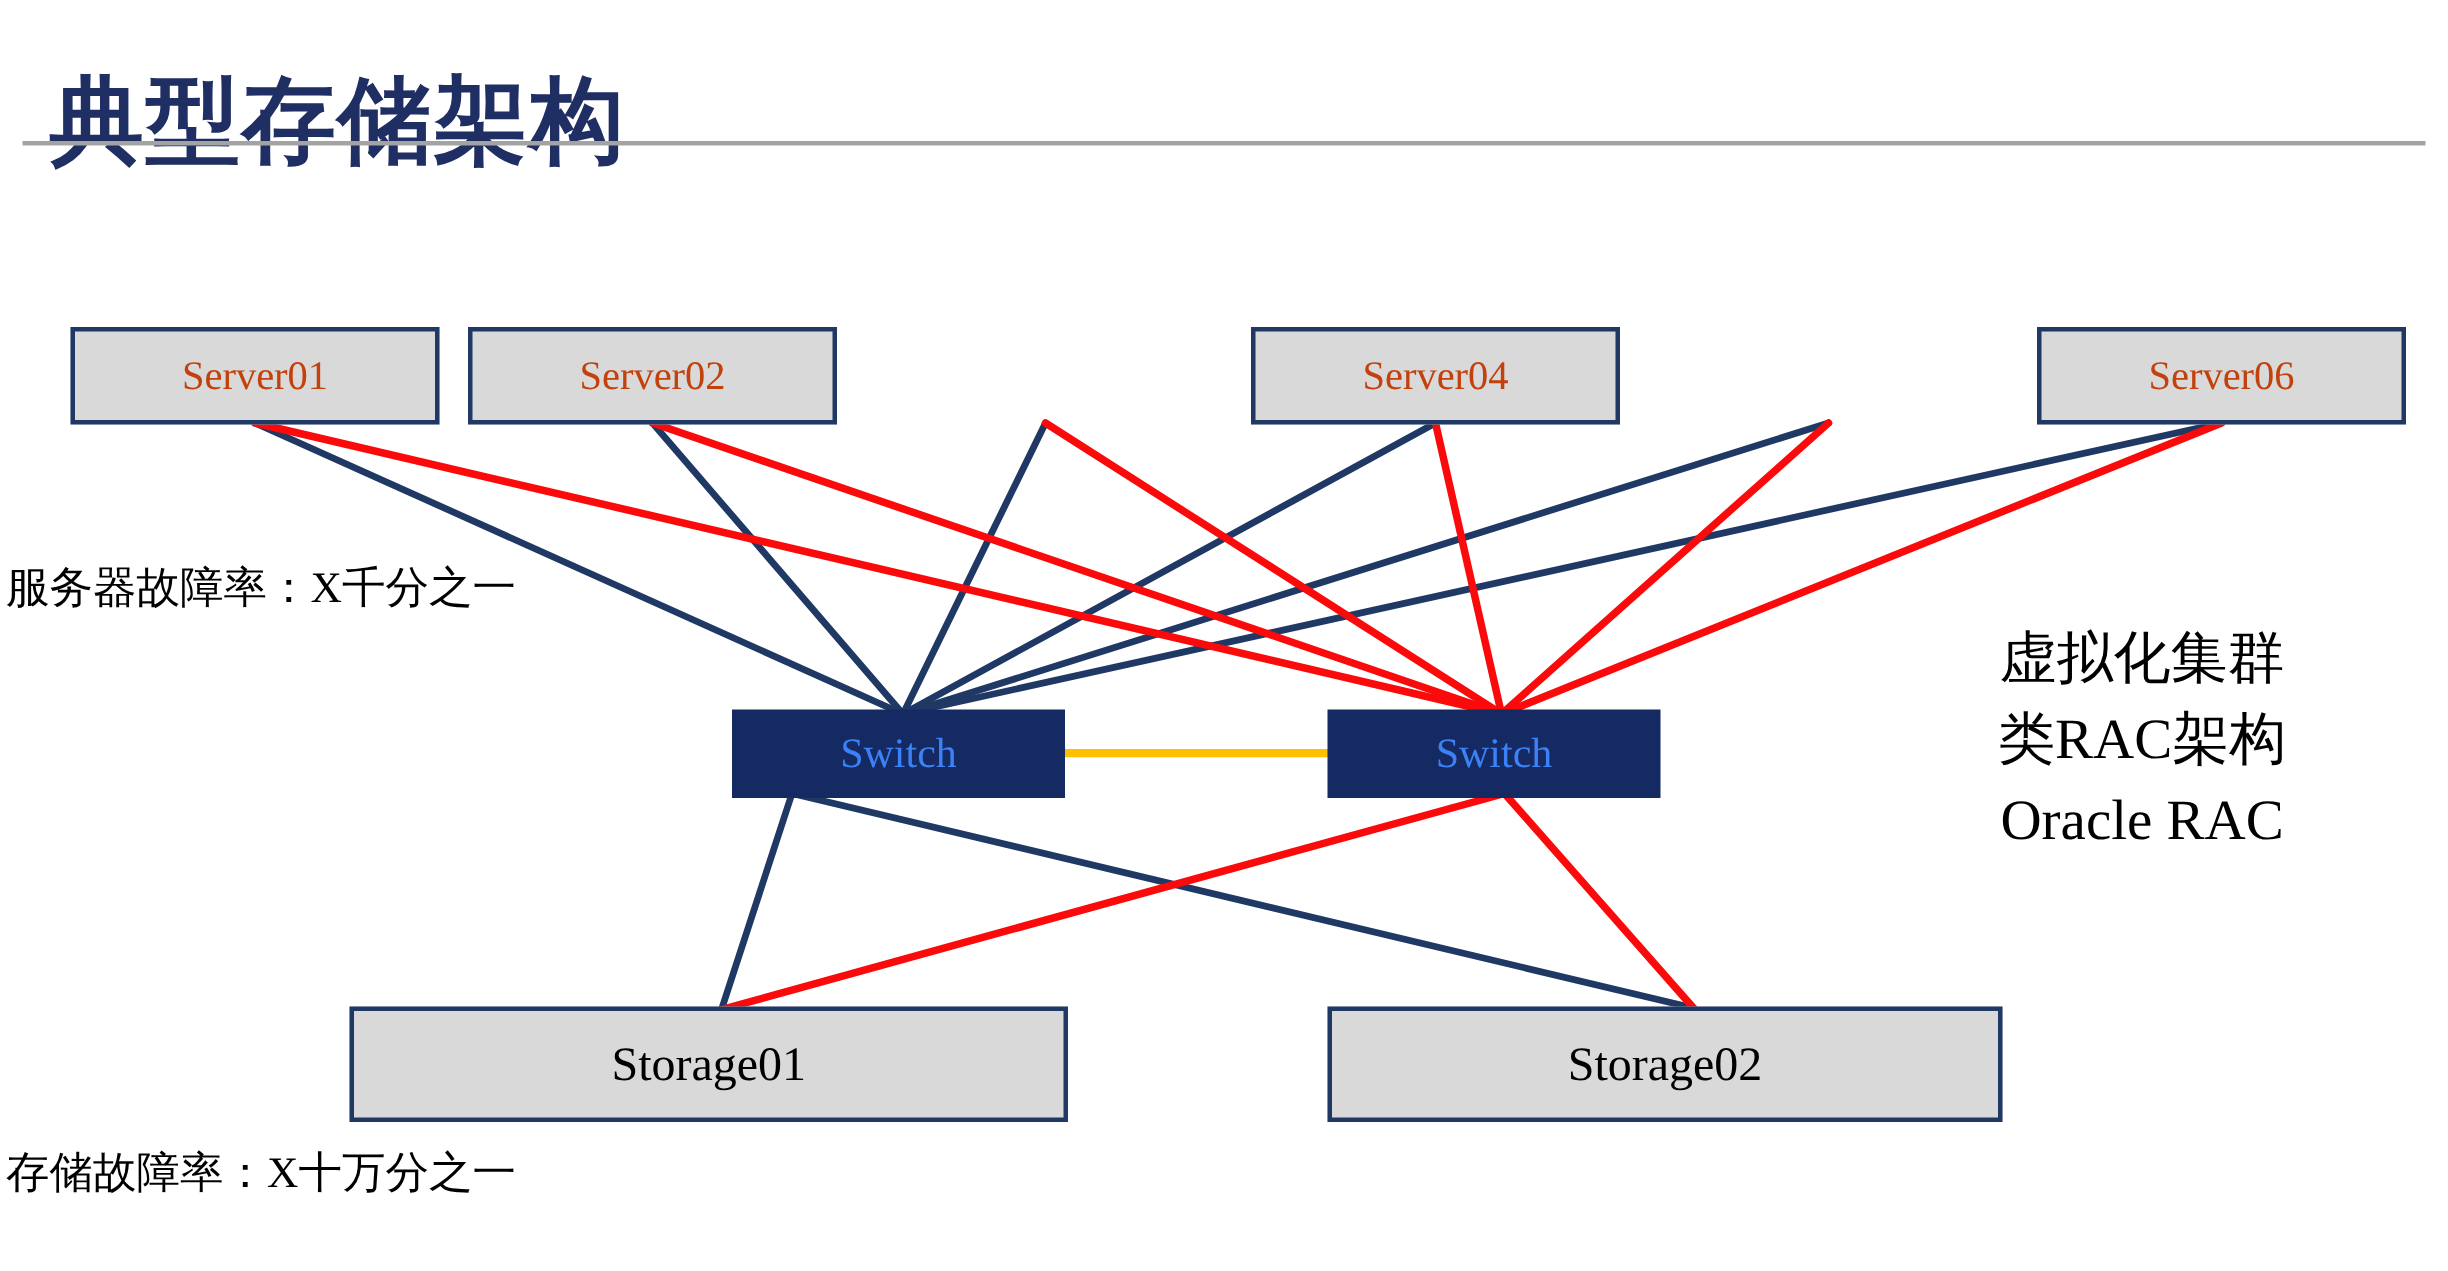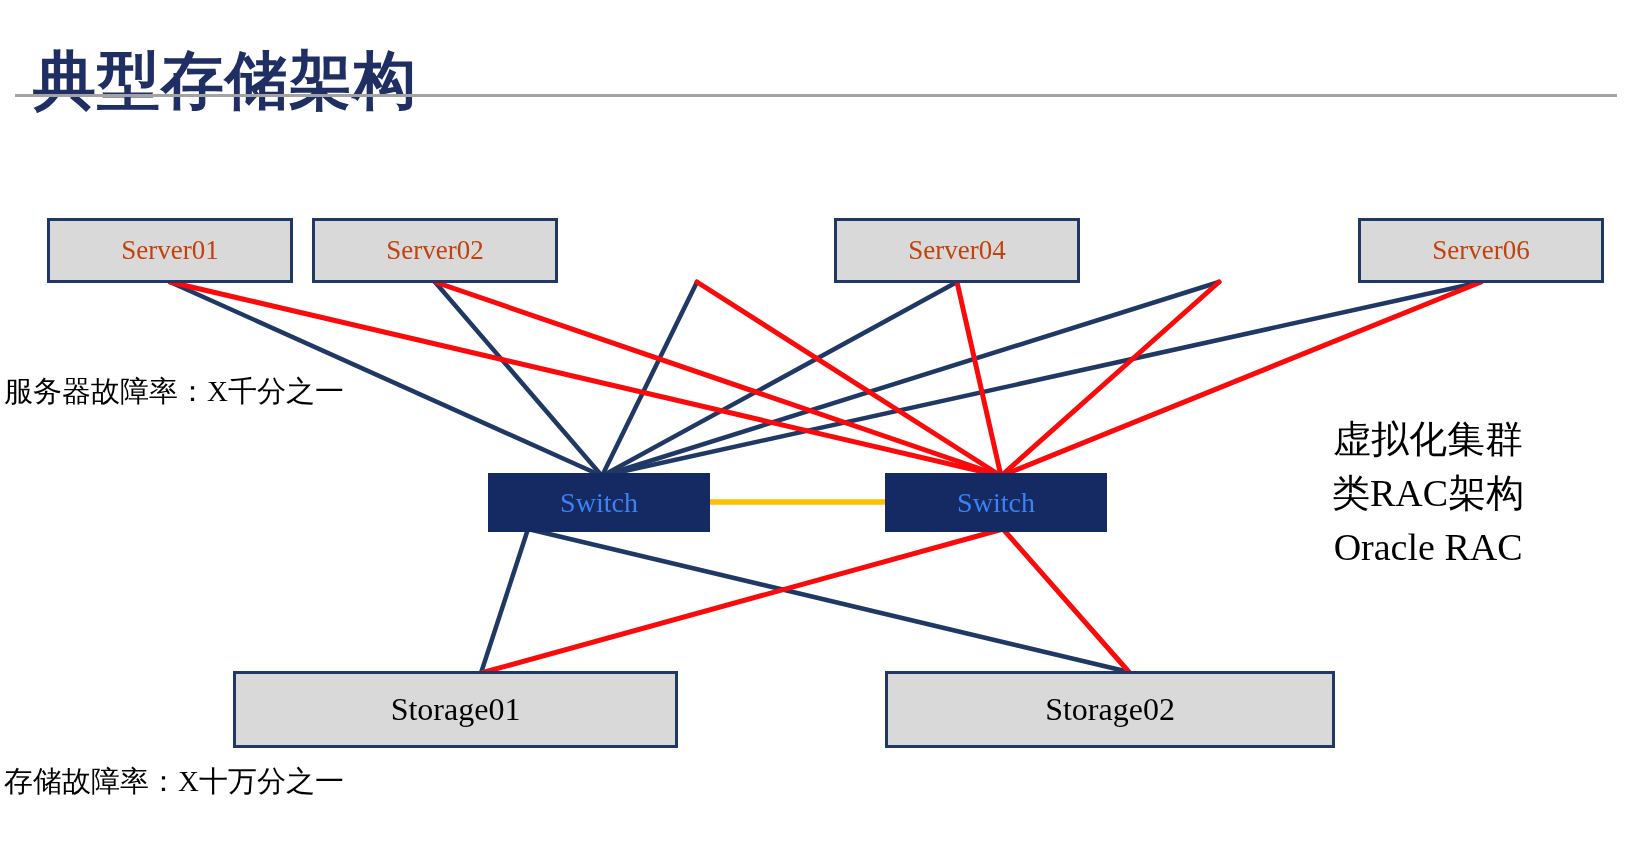--- a/index.html
+++ b/index.html
@@ -63,21 +63,21 @@
       <span>Server06</span>
     </div>
 
   <div class="node switch" style="left:488px">
       <span>Switch</span>
     </div>
   <div class="node switch" style="left:885px">
       <span>Switch</span>
     </div>
 
-  <div class="node storage" style="left:233px;width:445px">
+  <div class="node storage" style="left:233px;width:479px">
       <span>Storage01</span>
     </div>
   <div class="node storage" style="left:885px;width:450px">
       <span>Storage02</span>
     </div>
 
   <div class="annot" id="server-fault-rate">服务器故障率：X千分之一</div>
   <div class="annot" id="storage-fault-rate">存储故障率：X十万分之一</div>
 
   <div class="annot" id="right-note">

